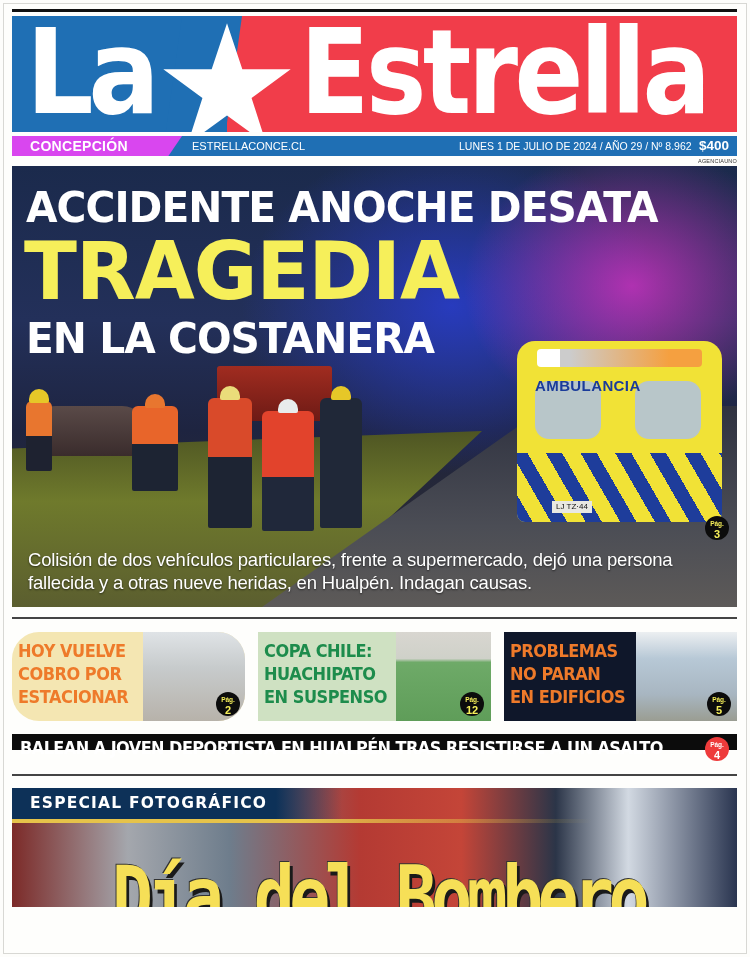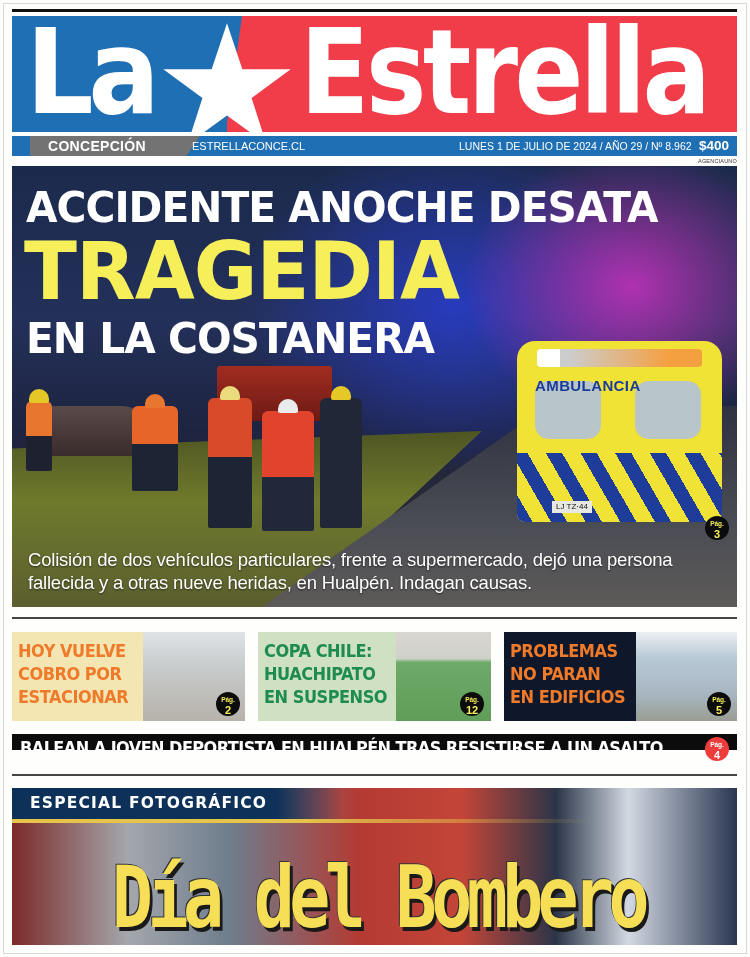--- a/index.html
+++ b/index.html
@@ -14,21 +14,21 @@
   .masthead { position: absolute; left: 12px; top: 16px; width: 725px; height: 116px; overflow: hidden; }
   .mh-blue { position: absolute; left: 0; top: 0; width: 215px; height: 116px; background: #1f6fb4; }
   .mh-red { position: absolute; left: 205px; top: 0; width: 520px; height: 116px; background: #f13d4a; }
   .mh-wedge { position: absolute; left: 170px; top: 0; width: 60px; height: 116px; background: #1f6fb4; transform: skewX(-8deg); transform-origin: top left; }
   .mh-la { position: absolute; left: 14px; top: -10px; font-family: "DejaVu Sans", sans-serif; font-weight: bold; font-size: 118px; color: #fff; letter-spacing: -6px; line-height: 132px; transform: scaleX(0.9); transform-origin: left; }
   .mh-star { position: absolute; left: 150px; top: 4px; width: 130px; height: 126px; }
   .mh-estrella { position: absolute; left: 288px; top: -10px; font-family: "DejaVu Sans", sans-serif; font-weight: bold; font-size: 118px; color: #fff; letter-spacing: -4px; line-height: 132px; transform: scaleX(0.86); transform-origin: left; white-space: nowrap; }
 
   
   .info-bar { position: absolute; left: 12px; top: 136px; width: 725px; height: 20px; background: #1f6fb4; overflow: hidden; }
-  .info-city { position: absolute; left: 0; top: 0; width: 170px; height: 20px; background: #737373; clip-path: polygon(0 0, 100% 0, 92% 100%, 0 100%); margin-left: 18px; }
+  .info-city { position: absolute; left: 0; top: 0; width: 170px; height: 20px; background: #d946ef; clip-path: polygon(0 0, 100% 0, 92% 100%, 0 100%); }
   .info-city span { position: absolute; left: 18px; top: 2px; color: #fff; font-weight: bold; font-size: 14px; letter-spacing: 0.3px; }
   .info-site { position: absolute; left: 180px; top: 4px; color: #fff; font-size: 11px; }
   .info-date { position: absolute; left: 447px; top: 4px; color: #fff; font-size: 10.5px; white-space: nowrap; }
   .info-price { position: absolute; right: 8px; top: 2px; color: #fff; font-weight: bold; font-size: 13.5px; }
 
   .photo-credit { position: absolute; right: 13px; top: 158px; font-size: 5.5px; color: #333; letter-spacing: 0.2px; }
 
   
   .hero { position: absolute; left: 12px; top: 166px; width: 725px; height: 441px; overflow: hidden;
     background:
@@ -58,36 +58,36 @@
   .pag-badge .pn { display: block; font-size: 11px; line-height: 12px; }
   .pag-badge.red { background: #ee3b3b; color: #fff; }
 
   .rule { position: absolute; left: 12px; width: 725px; height: 2px; background: #444; }
 
   
   .brief { position: absolute; top: 632px; height: 89px; overflow: hidden; }
   .brief-text { position: absolute; left: 6px; top: 8px; font-family: "DejaVu Sans", sans-serif; font-weight: bold; font-size: 17px; line-height: 23px; letter-spacing: -0.5px; white-space: nowrap; transform: scaleX(0.95); transform-origin: left; }
   .brief-photo { position: absolute; top: 0; height: 89px; }
 
-  .brief-1 { left: 12px; width: 233px; background: #f4e6b2; }
+  .brief-1 { left: 12px; width: 233px; background: #f4e6b2; border-radius: 27px; }
   .brief-1 .brief-text { color: #ee7a2a; }
   .brief-1 .brief-photo { left: 131px; width: 102px; background: linear-gradient(180deg, #dfe3e6 0%, #c7cbcc 40%, #b7b2aa 100%); }
   .brief-2 { left: 258px; width: 233px; background: #cfe1c2; }
   .brief-2 .brief-text { color: #1d8c4c; }
   .brief-2 .brief-photo { left: 138px; width: 95px; background: linear-gradient(180deg, #d8d6d0 0%, #cfd1c9 30%, #6eaa68 34%, #5f9d59 100%); }
   .brief-3 { left: 504px; width: 233px; background: #0f172a; }
   .brief-3 .brief-text { color: #ee7a2a; }
   .brief-3 .brief-photo { left: 132px; width: 101px; background: linear-gradient(180deg, #eceff1 0%, #b7c8d6 30%, #a8b6c1 70%, #9a9d92 100%); }
 
   
   .ticker { position: absolute; left: 12px; top: 734px; width: 725px; height: 16px; background: #0c0c0c; text-decoration: underline; }
   .ticker-text { position: absolute; left: 8px; top: 4px; color: #fff; font-family: "DejaVu Sans", sans-serif; font-weight: bold; font-size: 17.5px; letter-spacing: -0.6px; white-space: nowrap; transform: scaleX(0.92); transform-origin: left; }
 
   
-  .special { position: absolute; left: 12px; top: 788px; width: 725px; height: 157px; overflow: hidden;
+  .special { position: absolute; left: 12px; top: 788px; width: 725px; height: 119px; overflow: hidden;
     background: linear-gradient(90deg, #7c2a28 0%, #a4a7ad 16%, #6e7d8c 30%, #b43a33 48%, #c44538 62%, #2b3548 75%, #d2d9e2 85%, #2a3550 100%); padding-left: 14px; }
   .special-band { position: absolute; left: 0; top: 0; width: 330px; height: 31px; background: linear-gradient(90deg, #0d3158 80%, rgba(13,49,88,0)); }
   .special-gold { position: absolute; left: 0; top: 31px; width: 725px; height: 4px; background: linear-gradient(90deg, #e6c34a 0%, #e6c34a 40%, rgba(230,195,74,0) 80%); }
   .special-label { position: absolute; left: 18px; top: 6px; color: #fff; font-family: "DejaVu Sans", sans-serif; font-weight: bold; font-size: 15.5px; letter-spacing: 1.2px; }
   .special-title { position: absolute; left: 100px; top: 46px; font-family: "DejaVu Sans Mono", monospace; font-weight: bold; font-size: 74px; line-height: 110px; color: #f6df57; letter-spacing: -6px; white-space: nowrap; transform: scaleX(0.92) scaleY(1.15); transform-origin: left top; text-shadow: 3px 3px 0 #1a1a1a, -1px -1px 0 #333; }
 </style>
 </head>
 <body>
 
 <div class="page-frame"></div>

